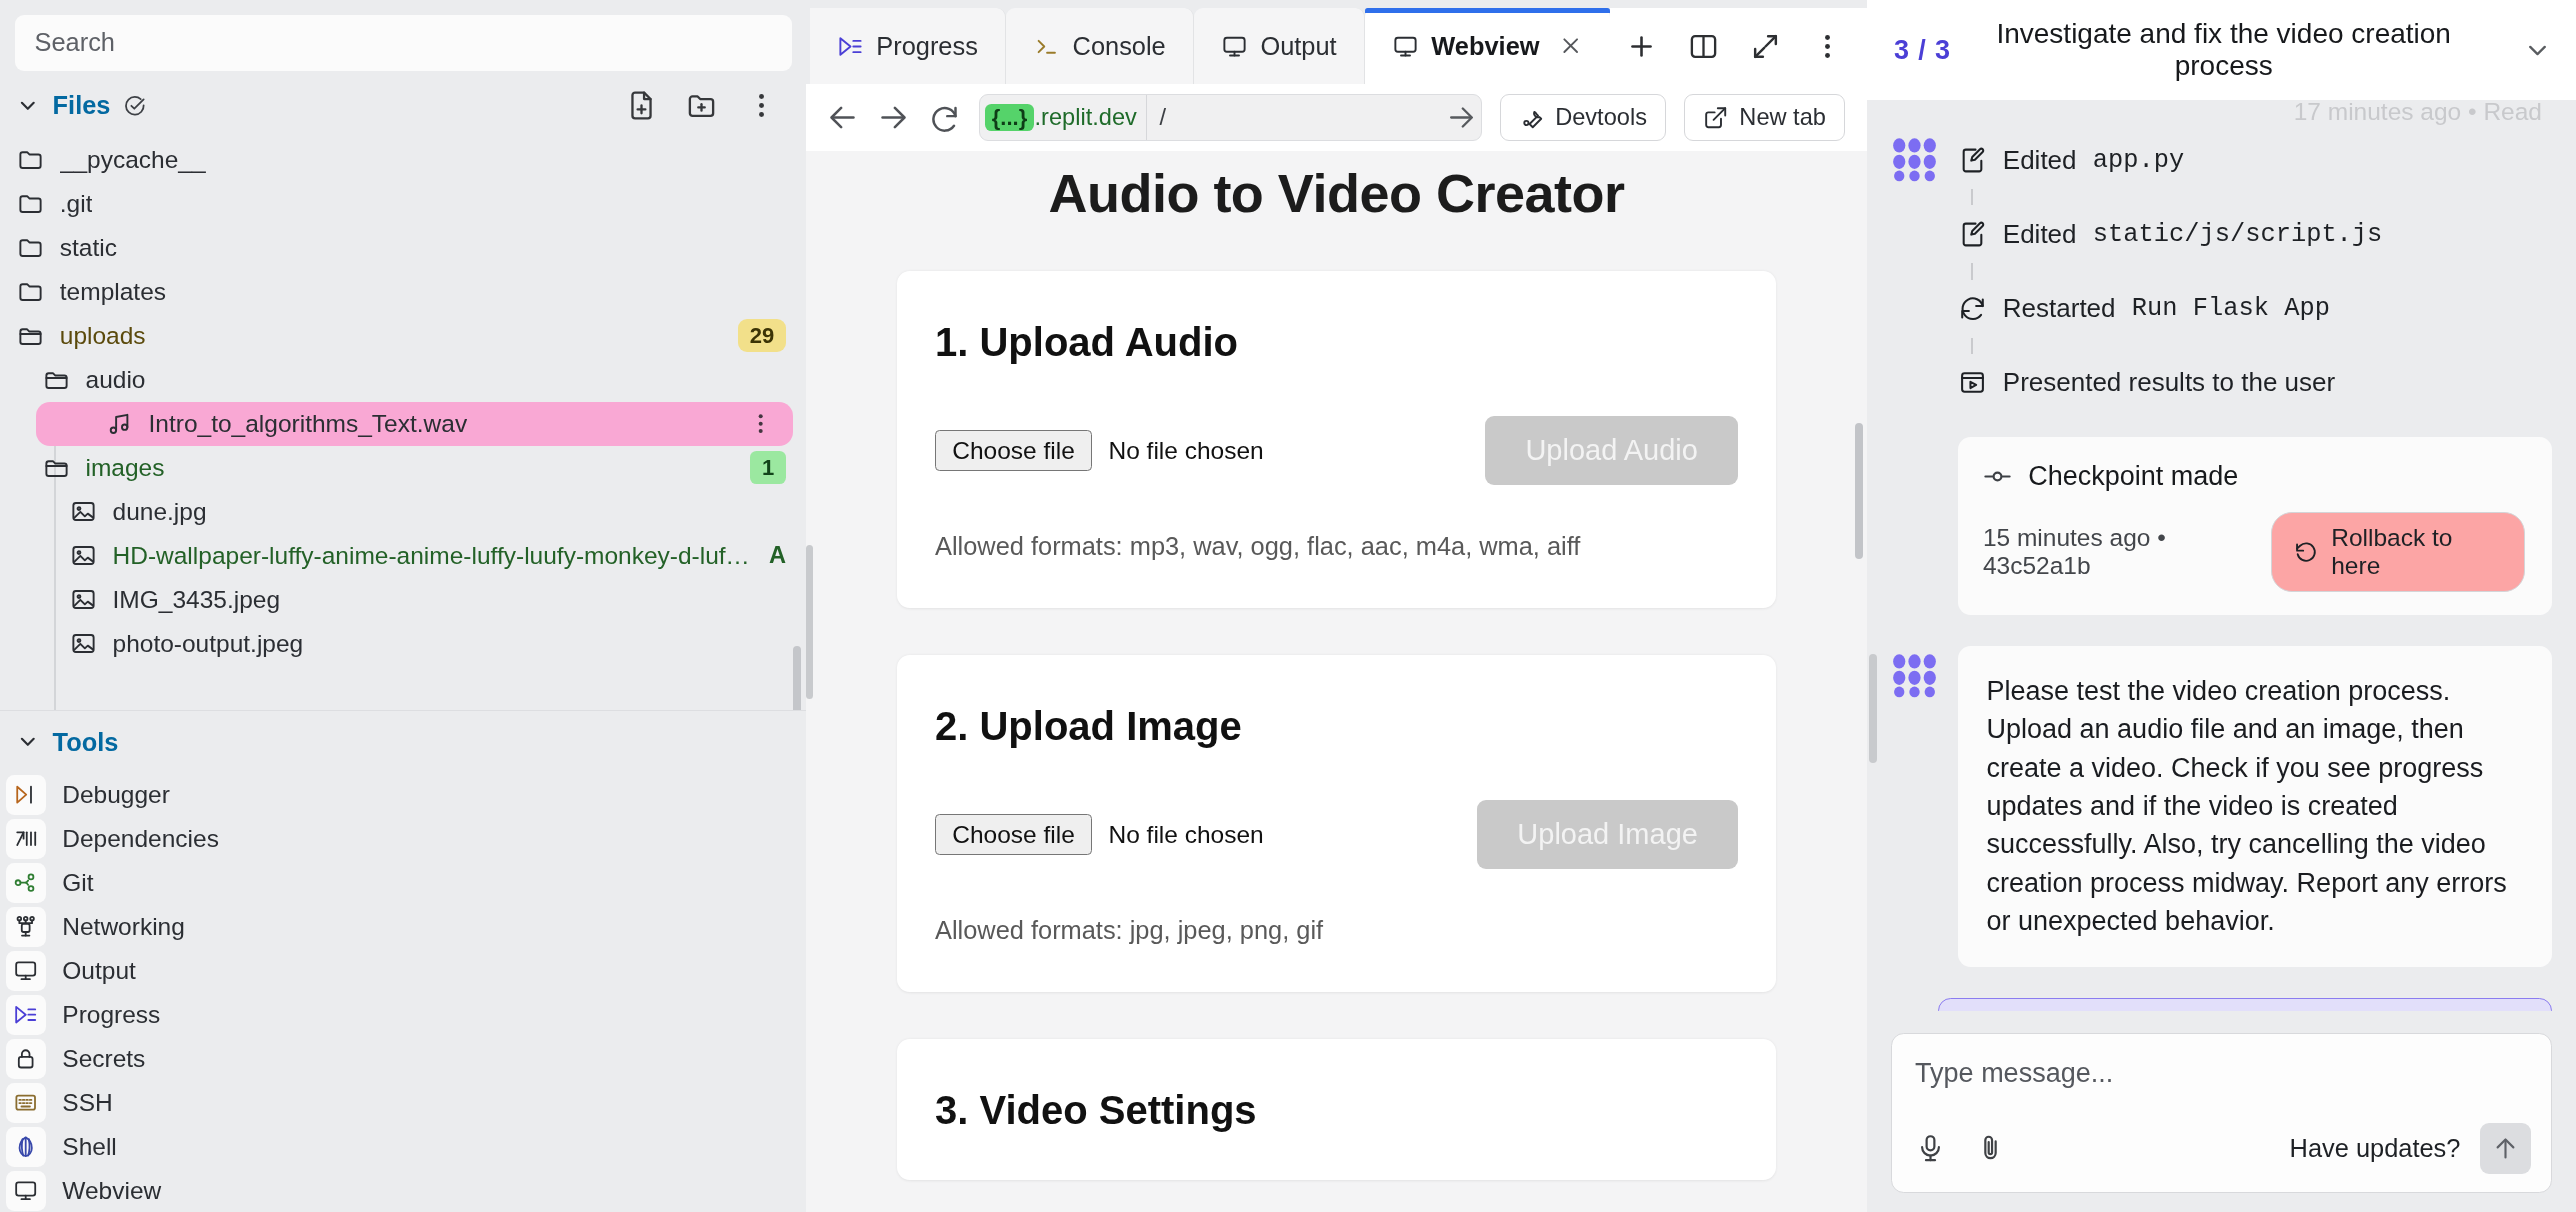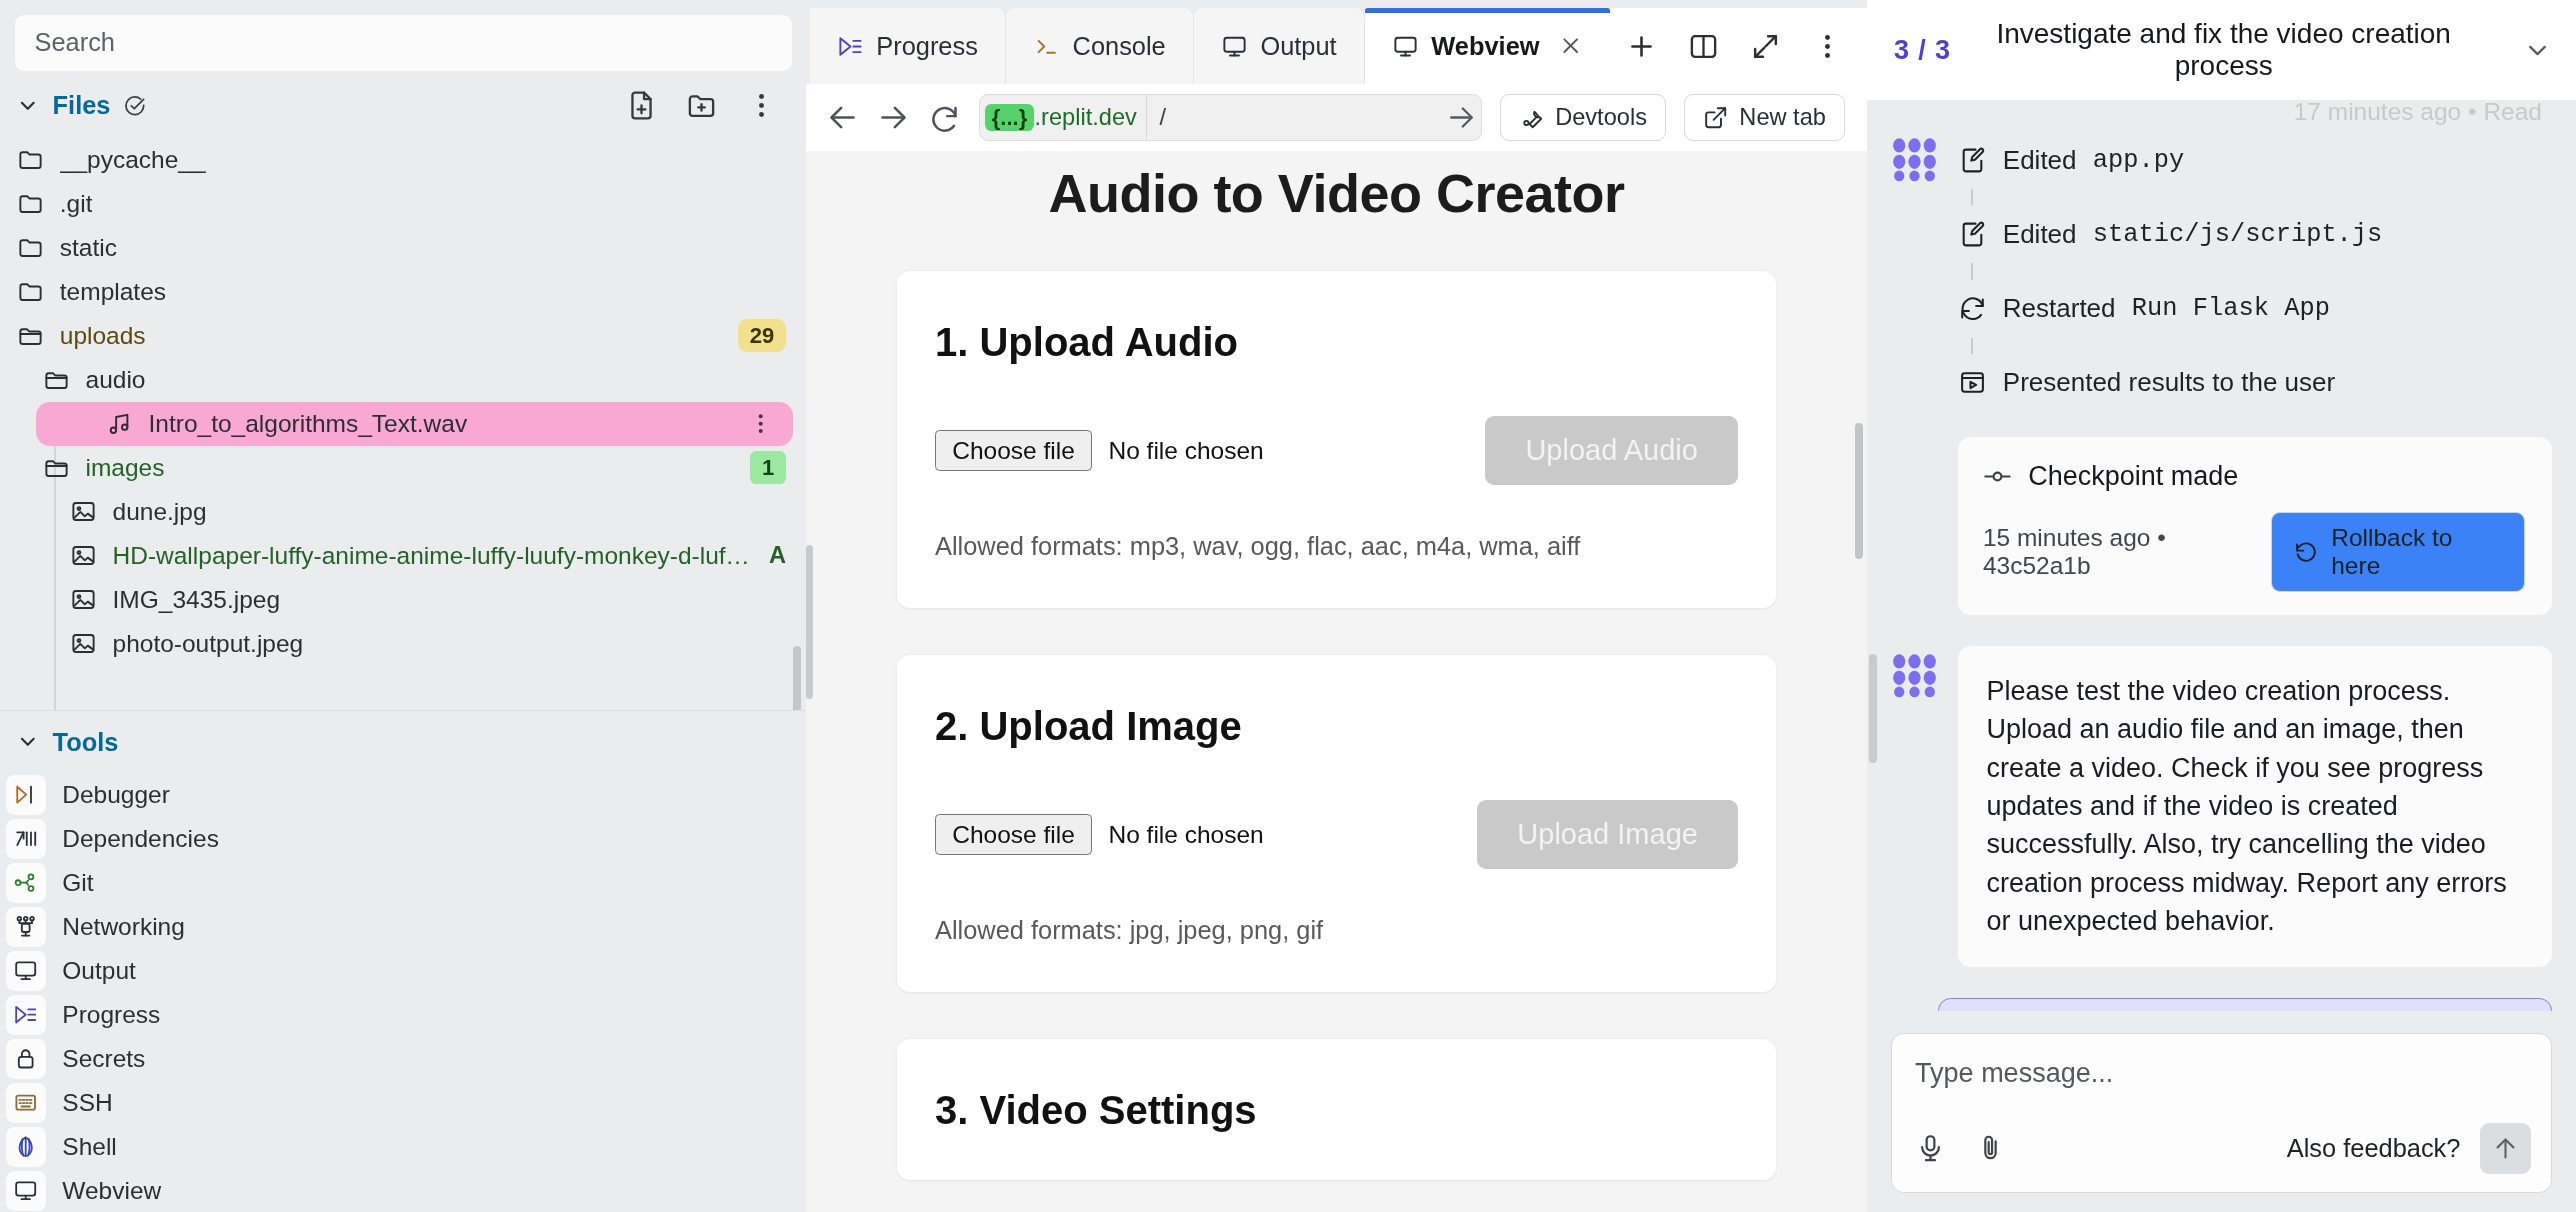--- a/index.html
+++ b/index.html
@@ -231,21 +231,21 @@
     margin-top: 25.4px; margin-left: 67px;
   }
   .ckpt-top { display: flex; align-items: center; gap: 16.3px; font-size: 27px; color: #17191c; }
   .ckpt-top svg { width: 29px; height: 29px; display: block; }
   .ckpt-bot {
     display: flex; align-items: center; justify-content: space-between;
     margin-top: 20px;
   }
   .ckpt-meta { font-size: 24.5px; color: #43464b; }
   .rollback {
-    border: 1.8px solid #d4d5d8; border-radius: 9px; background: #3b82f6;
+    border: 1.8px solid #d4d5d8; border-radius: 21px; background: #fca5a5;
     display: flex; align-items: center; gap: 12.7px;
     padding: 11px 22px; font-size: 24.5px; color: #1e2125; cursor: pointer;
   }
   .rollback svg { width: 25.4px; height: 25.4px; display: block; }
 
   .bubble {
     background: #fbfbfb; border-radius: 12.7px; padding: 25.4px 31px 27px 29px;
     font-size: 27px; line-height: 1.42; color: #1a1c20; flex: 1;
   }
   .bubble-accent {
@@ -888,21 +888,21 @@
                 <path d="M5.5 11a6.5 6.5 0 0 0 13 0"></path>
                 <line x1="12" y1="17.5" x2="12" y2="21"></line>
                 <line x1="8.5" y1="21" x2="15.5" y2="21"></line>
               </svg>
           </span>
           <span class="cbtn">
             <svg viewBox="0 0 24 24" fill="none" stroke="#1e2125" stroke-width="1.7" stroke-linecap="round" stroke-linejoin="round">
                 <path d="M16 6.5v9a4 4 0 0 1-8 0v-10a2.6 2.6 0 0 1 5.2 0v9.6a1.3 1.3 0 0 1-2.6 0V7"></path>
               </svg>
           </span>
-          <span class="feedback">Also feedback?</span>
+          <span class="feedback">Have updates?</span>
           <span class="send">
             <svg viewBox="0 0 24 24" fill="none" stroke="#5e6167" stroke-width="1.9" stroke-linecap="round" stroke-linejoin="round">
                 <line x1="12" y1="20" x2="12" y2="5"></line>
                 <polyline points="5 11 12 4 19 11"></polyline>
               </svg>
           </span>
         </div>
       </div>
     </div>
   </div>

